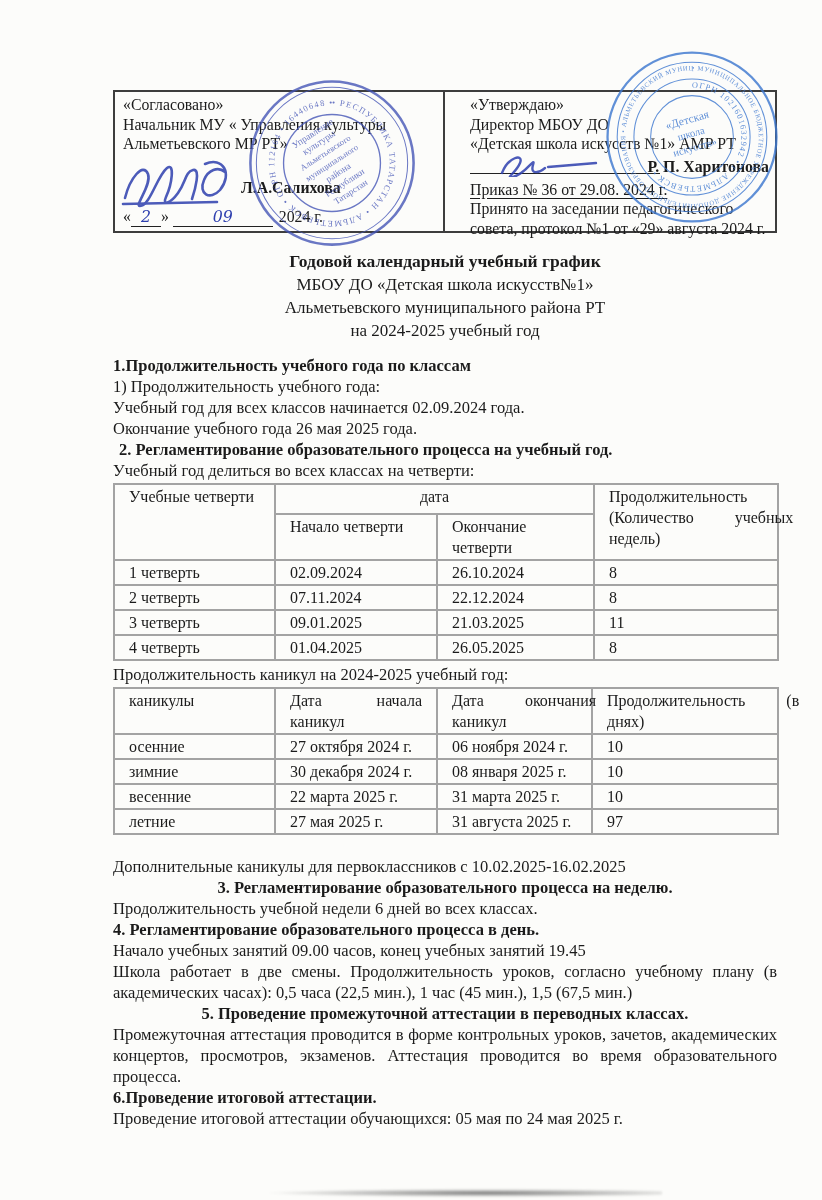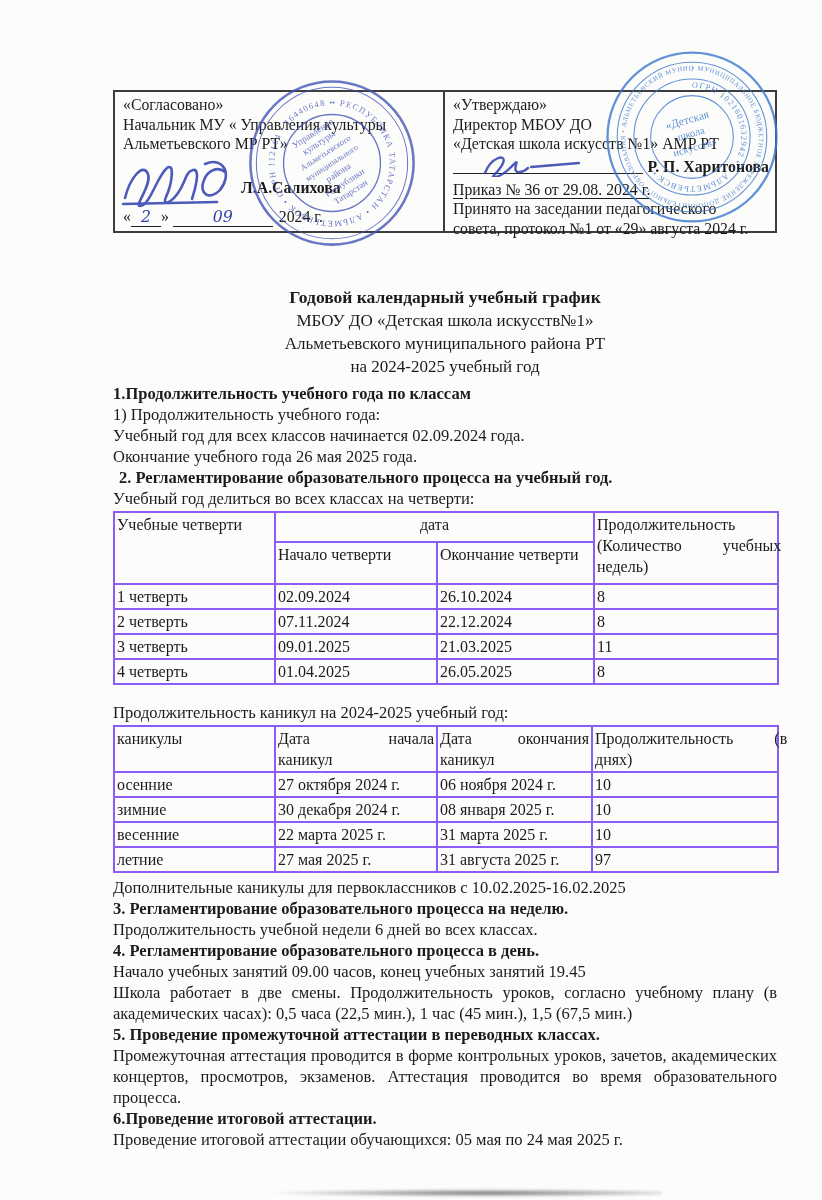--- a/index.html
+++ b/index.html
@@ -1,21 +1,21 @@
 <!DOCTYPE html>
 <html><head>
 <meta charset="utf-8">
 <style>
   html,body{margin:0;padding:0;background:#f4f3f1;}
   .page{position:relative;width:822px;height:1200px;background:#fcfcfa;
         font-family:"Liberation Serif", serif;color:#1b1b1b;overflow:hidden;}
 
   
   .hdr{position:absolute;left:113px;top:90px;width:664px;height:143px;
-       border:2px solid #3d3d3d;box-sizing:border-box;display:flex;font-size:15.8px;line-height:19.5px;}
+       border:2px solid #3d3d3d;box-sizing:border-box;display:flex;font-size:15.8px;line-height:19.5px;gap:17px;}
   .hdr-left{width:330px;border-right:2px solid #3d3d3d;box-sizing:border-box;
             padding:3px 6px 3px 8px;position:relative;}
   .hdr-right{flex:1;box-sizing:border-box;padding:3px 4px 3px 8px;position:relative;}
   .sigrow-l{position:absolute;left:6px;top:60px;width:310px;height:56px;}
   .sigrow-l .name{position:absolute;left:120px;top:26px;font-weight:bold;}
   .daterow{position:absolute;left:8px;bottom:4px;white-space:nowrap;}
   .u-short{display:inline-block;width:30px;border-bottom:1.5px solid #222;text-align:center;}
   .u-long{display:inline-block;width:100px;border-bottom:1.5px solid #222;text-align:center;margin:0 6px 0 4px;}
   .hand{font-style:italic;color:#2e3fae;font-family:"DejaVu Serif",serif;}
   .sigrow-r{position:relative;height:24px;margin:1px 0 1px 0;}
@@ -27,33 +27,33 @@
   .stamp{position:absolute;pointer-events:none;}
   .stamp-left{left:247px;top:78px;opacity:.78;}
   .stamp-right{left:604px;top:49px;opacity:.82;}
 
   
   .sig-svg{position:absolute;left:0;top:0;}
 
   
   .content{position:absolute;left:113px;top:250px;width:664px;font-size:16.5px;line-height:21px;}
   .title{text-align:center;}
-  .title .t1{font-weight:bold;font-size:17.5px;line-height:23px;margin-top:36px;}
+  .title .t1{font-weight:bold;font-size:17.5px;line-height:23px;}
   .title .t2{font-size:17px;line-height:23px;}
   .content p{margin:0;}
   .bold{font-weight:bold;}
   .indent1{padding-left:6px;}
 
   table{border-collapse:collapse;width:664px;font-size:16px;table-layout:fixed;margin-top:2px;}
-  td{border:2px solid #8b5cf6;padding:1px 2px;vertical-align:top;font-weight:normal;}
+  td{border:2px solid #a3a3a3;padding:1px 14px;vertical-align:top;font-weight:normal;}
   .c-center{text-align:center;}
   .jrow{display:flex;justify-content:space-between;gap:41px;}
   tr.data{height:23px;margin-top:11px;}
 
-  .gap34{margin-top:34px;}
+  .gap34{margin-top:34px;text-align:center;}
   .gap30{margin-top:30px;}
   .just{text-align:justify;}
 
   .scan-smudge{position:absolute;left:270px;top:1189px;width:392px;height:8px;
      background:radial-gradient(ellipse at 55% 50%, rgba(35,35,35,.6), rgba(35,35,35,0) 72%);
      filter:blur(1px);}
 </style>
 </head>
 <body>
 
@@ -148,21 +148,21 @@
 
   <div class="content">
 
     <div class="title">
       <div class="t1">Годовой календарный учебный график</div>
       <div class="t2">МБОУ ДО «Детская школа искусств№1»</div>
       <div class="t2">Альметьевского муниципального района РТ</div>
       <div class="t2">на 2024-2025 учебный год</div>
     </div>
 
-    <p class="bold" style="margin-top:5px">1.Продолжительность учебного года по классам</p>
+    <p class="bold" style="margin-top:13px">1.Продолжительность учебного года по классам</p>
     <p>1) Продолжительность учебного года:</p>
     <p>Учебный год для всех классов  начинается 02.09.2024 года.</p>
     <p>Окончание учебного года  26 мая 2025 года.</p>
     <p class="bold indent1">2. Регламентирование образовательного процесса на учебный год.</p>
     <p>Учебный год делиться во всех классах на четверти:</p>
 
     <table>
       <colgroup>
           <col style="width:161px">
           <col style="width:162px">
@@ -206,21 +206,21 @@
       </tr>
       <tr class="data">
         <td>4 четверть</td>
         <td>01.04.2025</td>
         <td>26.05.2025</td>
         <td>8</td>
       </tr>
     </tbody>
       </table>
 
-    <p style="margin-top:17px">Продолжительность каникул на  2024-2025 учебный год:</p>
+    <p style="margin-top:3px">Продолжительность каникул на  2024-2025 учебный год:</p>
 
     <table>
       <colgroup>
           <col style="width:161px">
           <col style="width:162px">
           <col style="width:155px">
           <col style="width:186px">
         </colgroup>
       <tbody>
           <tr style="height:46px">
@@ -267,21 +267,21 @@
       </tr>
       <tr class="data">
         <td>летние</td>
         <td>27 мая 2025 г.</td>
         <td>31 августа 2025 г.</td>
         <td>97</td>
       </tr>
     </tbody>
       </table>
 
-    <p style="margin-top:4px">Дополнительные каникулы для первоклассников с 10.02.2025-16.02.2025</p>
+    <p style="margin-top:21px">Дополнительные каникулы для первоклассников с 10.02.2025-16.02.2025</p>
 
     <p class="bold gap34">3. Регламентирование образовательного процесса на неделю.</p>
     <p>Продолжительность учебной недели 6 дней во всех классах.</p>
 
     <p class="bold gap30">4. Регламентирование образовательного процесса в день.</p>
     <p>Начало учебных занятий 09.00 часов, конец учебных занятий 19.45</p>
     <p class="just">Школа работает  в две смены. Продолжительность уроков, согласно учебному плану (в академических часах): 0,5 часа (22,5 мин.), 1 час (45 мин.), 1,5 (67,5 мин.)</p>
 
     <p class="bold gap34">5. Проведение промежуточной аттестации в переводных классах.</p>
     <p class="just">Промежуточная аттестация проводится в форме контрольных уроков, зачетов, академических концертов, просмотров, экзаменов. Аттестация проводится во время образовательного процесса.</p>

